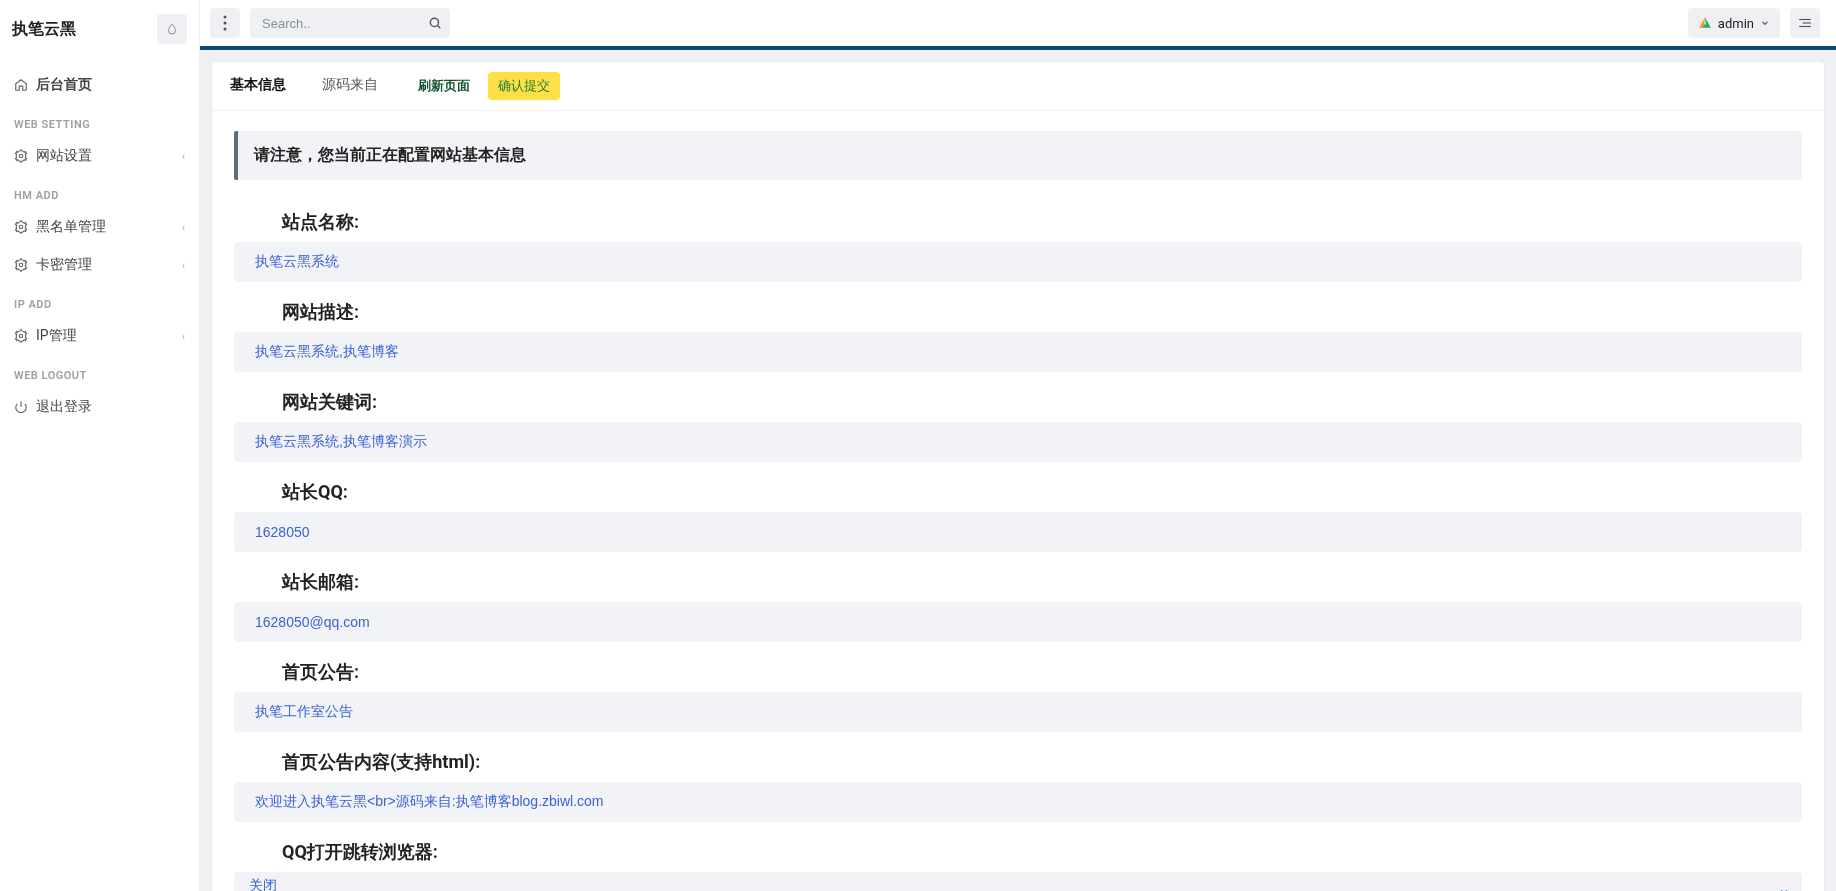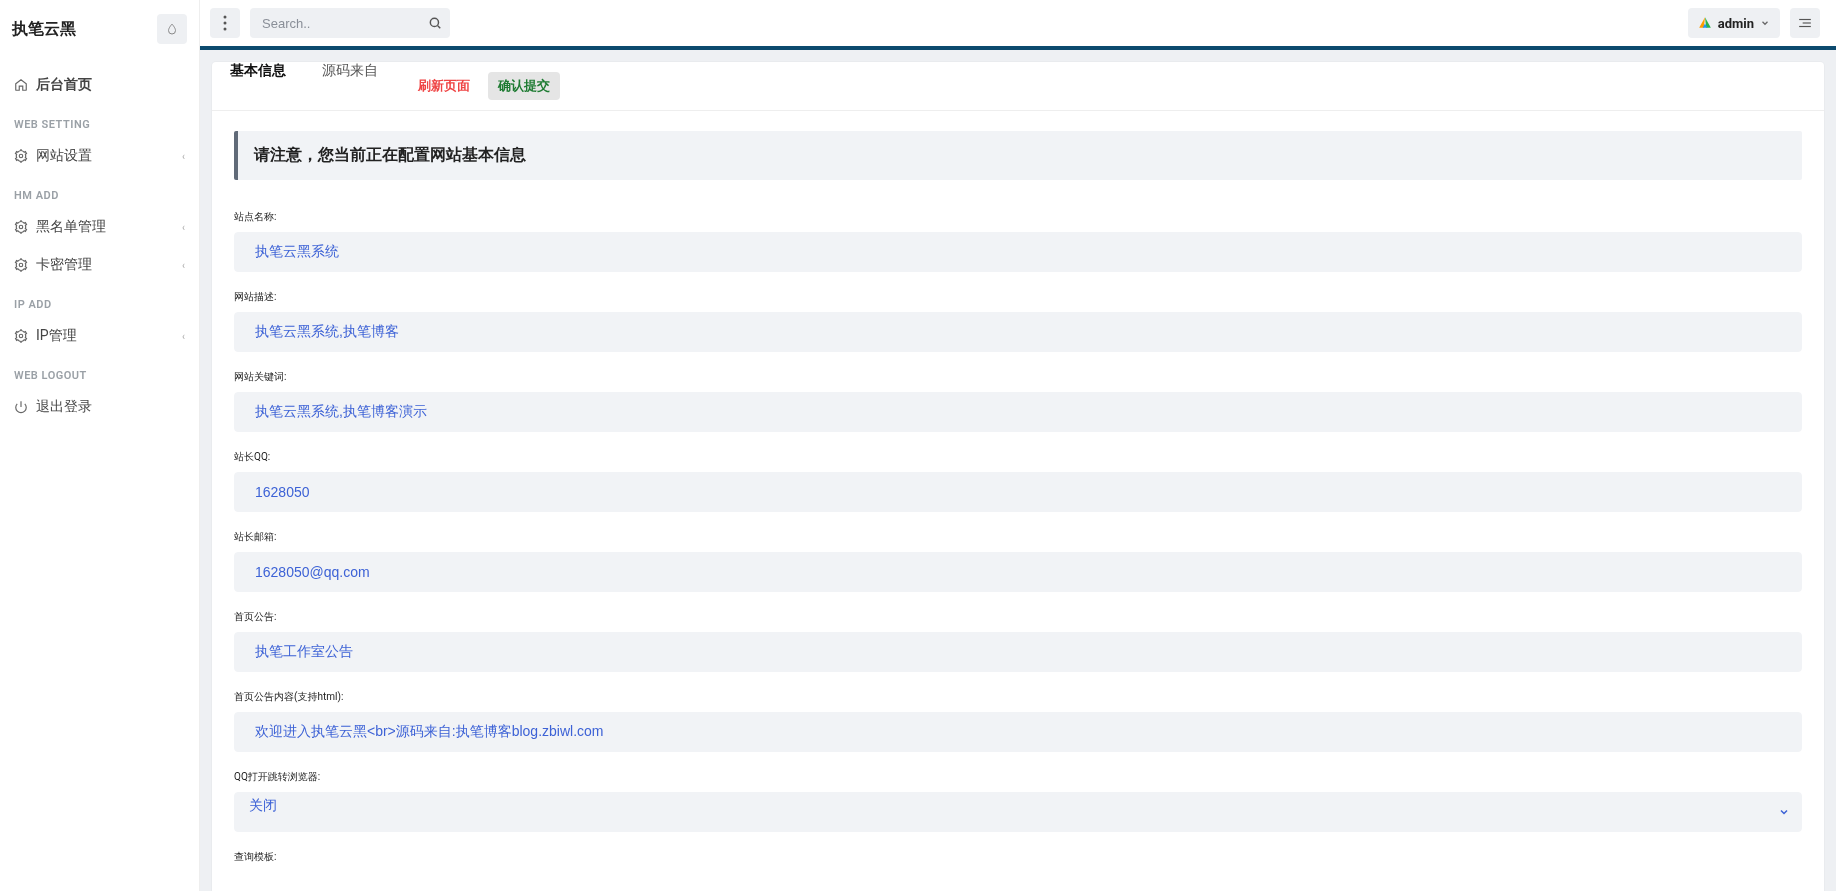--- a/index.html
+++ b/index.html
@@ -21,40 +21,40 @@
 
   
   .main { flex: 1; display: flex; flex-direction: column; min-width: 0; background: #fff; }
   .topbar { height: 50px; display: flex; align-items: center; padding: 0 16px 0 10px; gap: 10px; border-bottom: 4px solid #0c4a6e; }
   .icon-btn { width: 30px; height: 30px; background: #eef0f3; border-radius: 4px; display: flex; align-items: center; justify-content: center; cursor: pointer; color: #555; }
   .search-wrap { position: relative; }
   .search-input { width: 200px; height: 30px; border: none; background: #eef0f3; border-radius: 4px; padding: 0 34px 0 12px; font-size: 13px; color: #333; outline: none; }
   .search-input::placeholder { color: #8a8f98; }
   .search-icon { position: absolute; right: 8px; top: 50%; transform: translateY(-50%); color: #555; }
   .topbar-spacer { flex: 1; }
-  .user-chip { display: flex; align-items: center; gap: 6px; height: 30px; padding: 0 10px; background: #eef0f3; border-radius: 4px; cursor: pointer; font-weight: 700; font-size: 13px; color: #222; }
+  .user-chip { display: flex; align-items: center; gap: 6px; height: 30px; padding: 0 10px; background: #eef0f3; border-radius: 4px; cursor: pointer; font-weight: 400; font-size: 13px; color: #222; }
   .user-chip .logo { width: 14px; height: 14px; }
   .user-chip .caret { font-size: 10px; color: #666; }
 
   
   .content-wrap { flex: 1; background: #eef0f3; padding: 12px; overflow: auto; }
   .card-plain { background: #fff; border-radius: 4px; box-shadow: 0 0 0 1px rgba(0,0,0,0.02); }
   .tabs { display: flex; align-items: stretch; border-bottom: 1px solid #eee; }
-  .tab { padding: 0 18px; font-size: 14px; color: #555; cursor: pointer; border-bottom: 2px solid transparent; }
+  .tab { padding: 14px 18px; font-size: 14px; color: #555; cursor: pointer; border-bottom: 2px solid transparent; }
   .tab.active { color: #111; font-weight: 700; }
   .tab-actions { display: flex; align-items: center; gap: 8px; padding: 10px 12px; }
   .btn { display: inline-flex; align-items: center; justify-content: center; height: 28px; padding: 0 10px; border-radius: 4px; font-size: 13px; cursor: pointer; border: none; }
-  .btn-danger-text { color: #ef4444; font-weight: 700; background: transparent; }
-  .btn-success { background: #e5e5e5; color: #1e7b32; font-weight: 700; }
+  .btn-danger-text { color: #14532d; font-weight: 700; background: transparent; }
+  .btn-success { background: #fde047; color: #1e7b32; font-weight: 400; }
 
   .panel-body { padding: 20px 22px 30px 22px; }
   .notice { background: #f1f3f6; border-left: 4px solid #606a78; padding: 14px 16px; font-size: 16px; font-weight: 700; color: #222; border-radius: 2px; margin-bottom: 30px; }
 
   .form-group { margin-bottom: 18px; }
-  .form-label { font-weight: 400; font-size: 10px; color: #222; margin-bottom: 8px; display: block; }
+  .form-label { font-weight: 700; font-size: 18px; color: #222; margin-bottom: 8px; display: block; margin-left: 48px; }
   .form-control { width: 100%; height: 40px; background: #f1f3f6; border: 1px solid #f1f3f6; border-radius: 4px; padding: 0 20px; font-size: 14px; color: #3d62d6; outline: none; }
   .form-control::placeholder { color: #9aa0a6; }
   .form-select-wrap { position: relative; }
   .form-select { appearance: none; -webkit-appearance: none; -moz-appearance: none; width: 100%; height: 40px; background: #f1f3f6; border: 1px solid #f1f3f6; border-radius: 4px; padding: 0 34px 15px 14px; font-size: 14px; color: #3d62d6; outline: none; cursor: pointer; }
   .select-caret { position: absolute; right: 12px; top: 50%; transform: translateY(-50%); pointer-events: none; color: #3d62d6; }
 </style>
 </head>
 <body>
 
 <aside class="sidebar">

